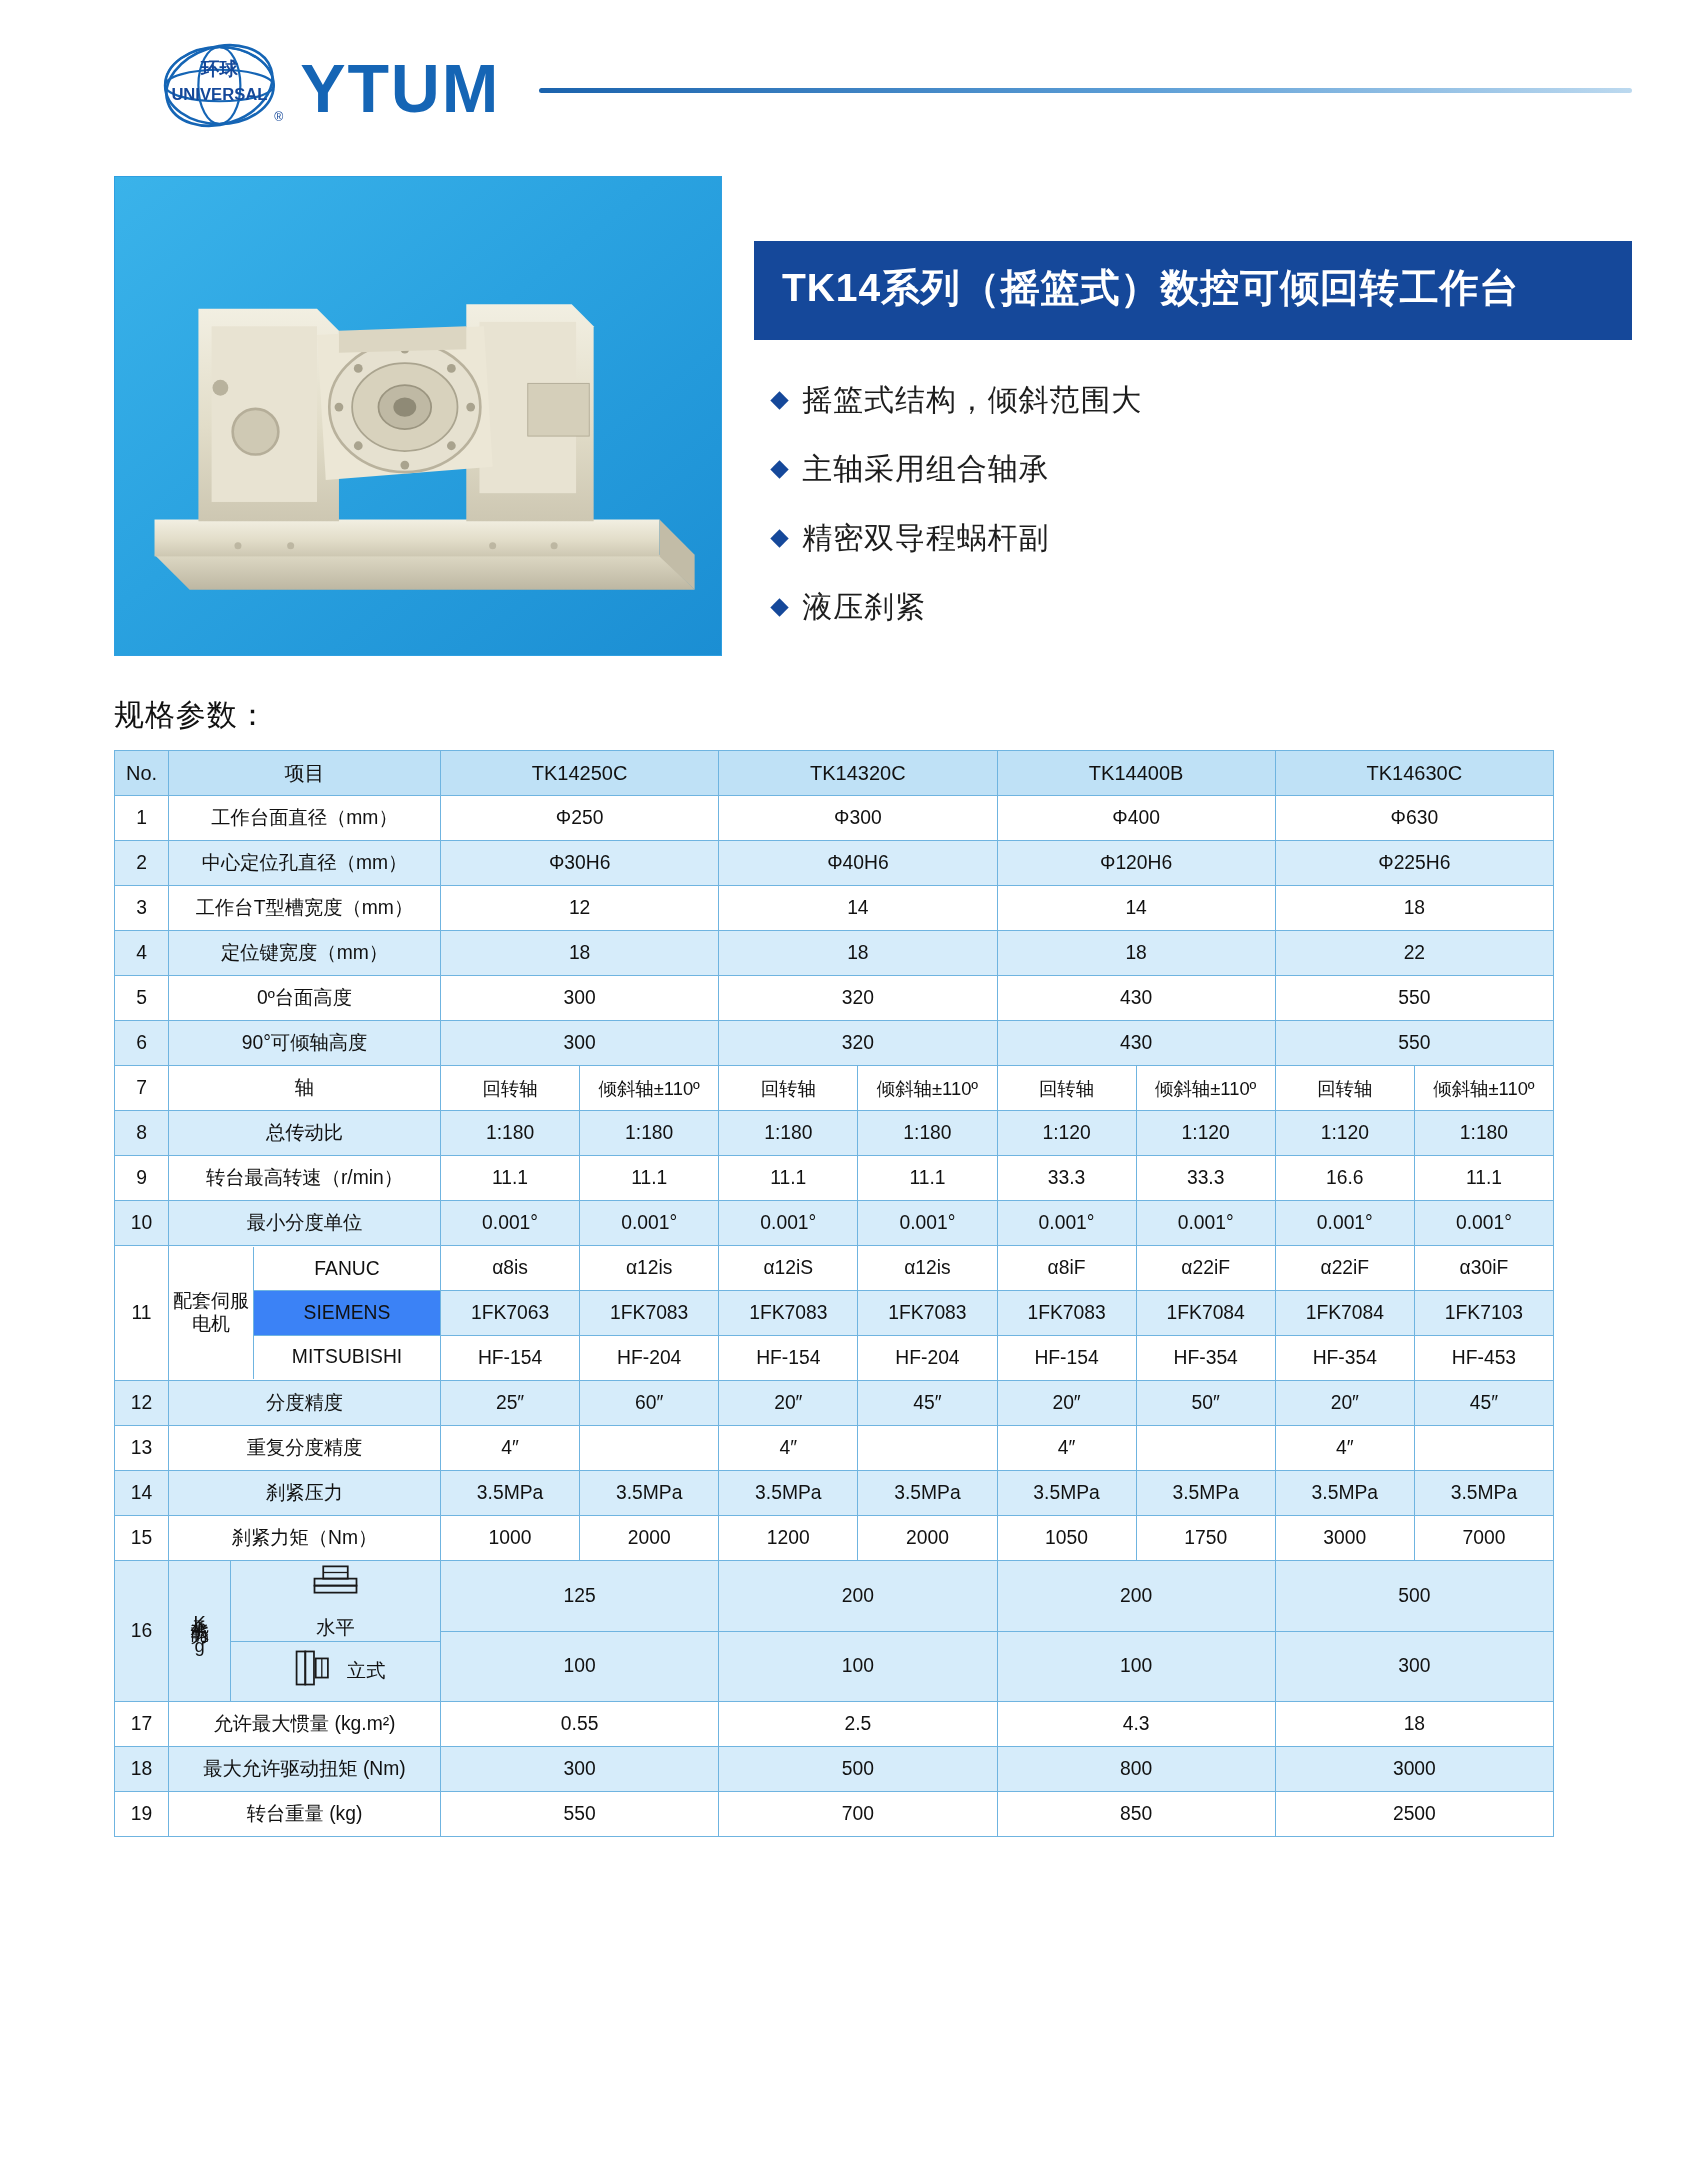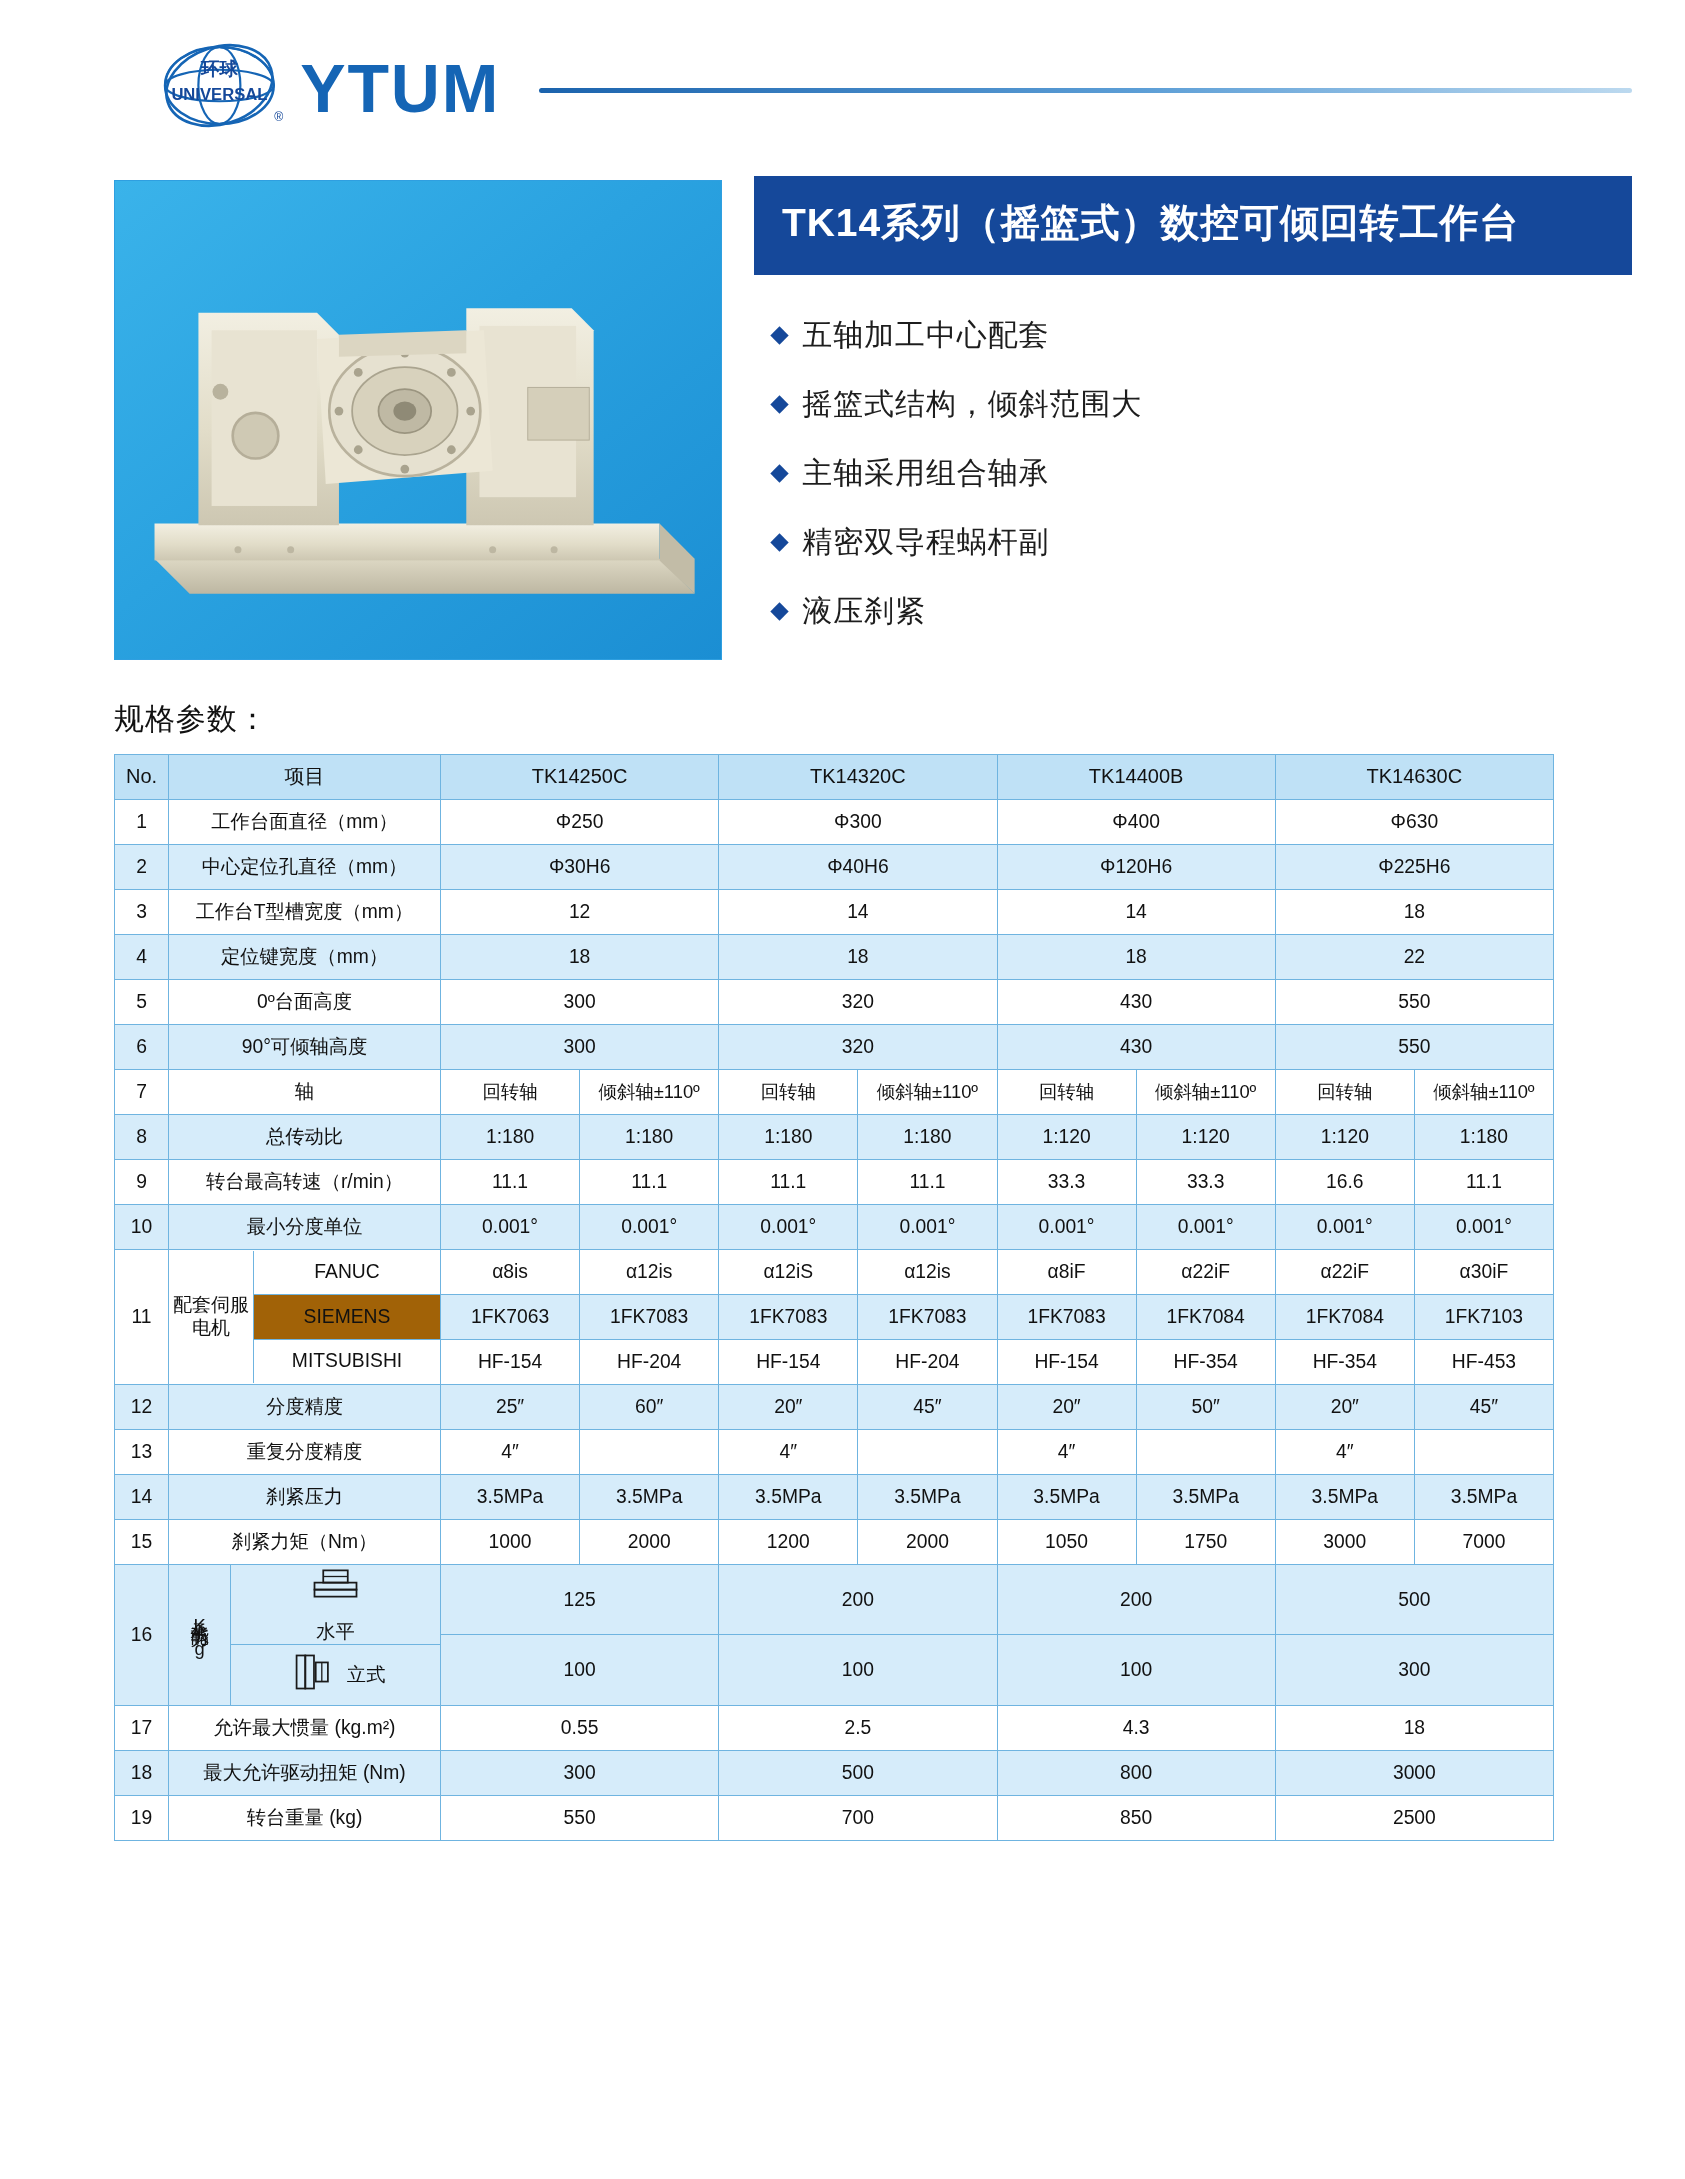--- a/index.html
+++ b/index.html
@@ -248,24 +248,20 @@
             <circle cx="500" cy="420" r="4"></circle>
         </g>
       </svg>
     </div>
 
     <div class="hero-right">
       <div class="hero-title">TK14系列（摇篮式）数控可倾回转工作台</div>
       <div class="features">
         <div class="feature">
           <span class="diamond"></span>
-          <span>五轴加工中心配套</span>
-        </div>
-        <div class="feature">
-          <span class="diamond"></span>
           <span>摇篮式结构，倾斜范围大</span>
         </div>
         <div class="feature">
           <span class="diamond"></span>
           <span>主轴采用组合轴承</span>
         </div>
         <div class="feature">
           <span class="diamond"></span>
           <span>精密双导程蜗杆副</span>
         </div>
@@ -411,21 +407,21 @@
           <td>0.001°</td>
         </tr>
 
         <tr class="row-a">
           <td rowspan="3">11</td>
           <td rowspan="3" style="padding:0;">
             <div style="display:flex;align-items:stretch;height:132px;">
               <div style="display:flex;align-items:center;justify-content:center;width:84px;border-right:0.9px solid #6fb4e0;font-size:19px;line-height:1.2;text-align:center;">配套伺服电机</div>
               <div style="flex:1;display:flex;flex-direction:column;">
                 <div style="flex:1;display:flex;align-items:center;justify-content:center;border-bottom:0.9px solid #6fb4e0;font-size:19.3px;">FANUC</div>
-                <div style="flex:1;display:flex;align-items:center;justify-content:center;border-bottom:0.9px solid #6fb4e0;font-size:19.3px;background:#a16207;">SIEMENS</div>
+                <div style="flex:1;display:flex;align-items:center;justify-content:center;border-bottom:0.9px solid #6fb4e0;font-size:19.3px;background:#3b82f6;">SIEMENS</div>
                 <div style="flex:1;display:flex;align-items:center;justify-content:center;font-size:19.3px;">MITSUBISHI</div>
               </div>
             </div>
           </td>
           <td>α8is</td>
           <td>α12is</td>
           <td>α12iS</td>
           <td>α12is</td>
           <td>α8iF</td>
           <td>α22iF</td>

